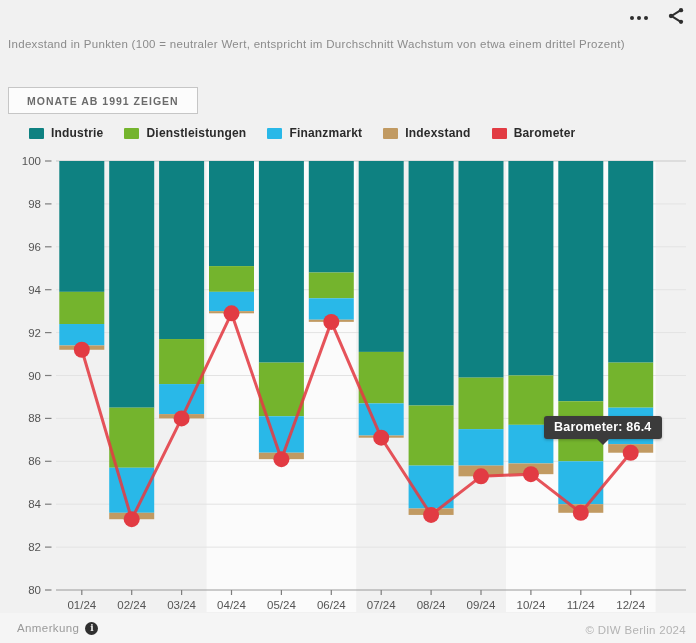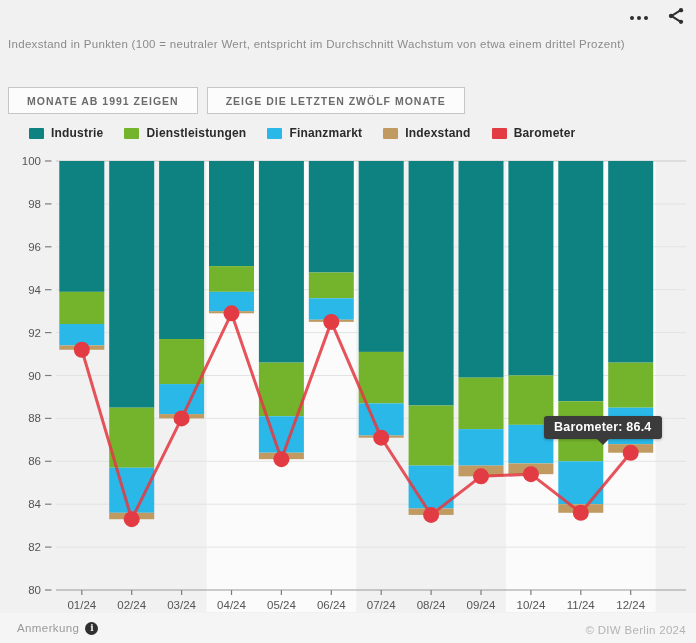--- a/index.html
+++ b/index.html
@@ -96,21 +96,20 @@
         <line x1="8.2" y1="10.9" x2="15.8" y2="6.1"></line>
         <line x1="8.2" y1="13.1" x2="15.8" y2="17.9"></line>
       </svg>
     </span>
   </div>
 
   <p class="subtitle">Indexstand in Punkten (100 = neutraler Wert, entspricht im Durchschnitt Wachstum von etwa einem drittel Prozent)</p>
 
   <div class="btn-row">
     <button class="btn">MONATE AB 1991 ZEIGEN</button>
-    <button class="btn">ZEIGE DIE LETZTEN ZWÖLF MONATE</button>
   </div>
 
   <div class="legend" id="legend">
       <span class="legend-item">
         <span class="legend-swatch" style="background: rgb(14, 129, 129);"></span>
         <span class="legend-label">Industrie</span>
       </span>
       <span class="legend-item">
         <span class="legend-swatch" style="background: rgb(116, 180, 45);"></span>
         <span class="legend-label">Dienstleistungen</span>

